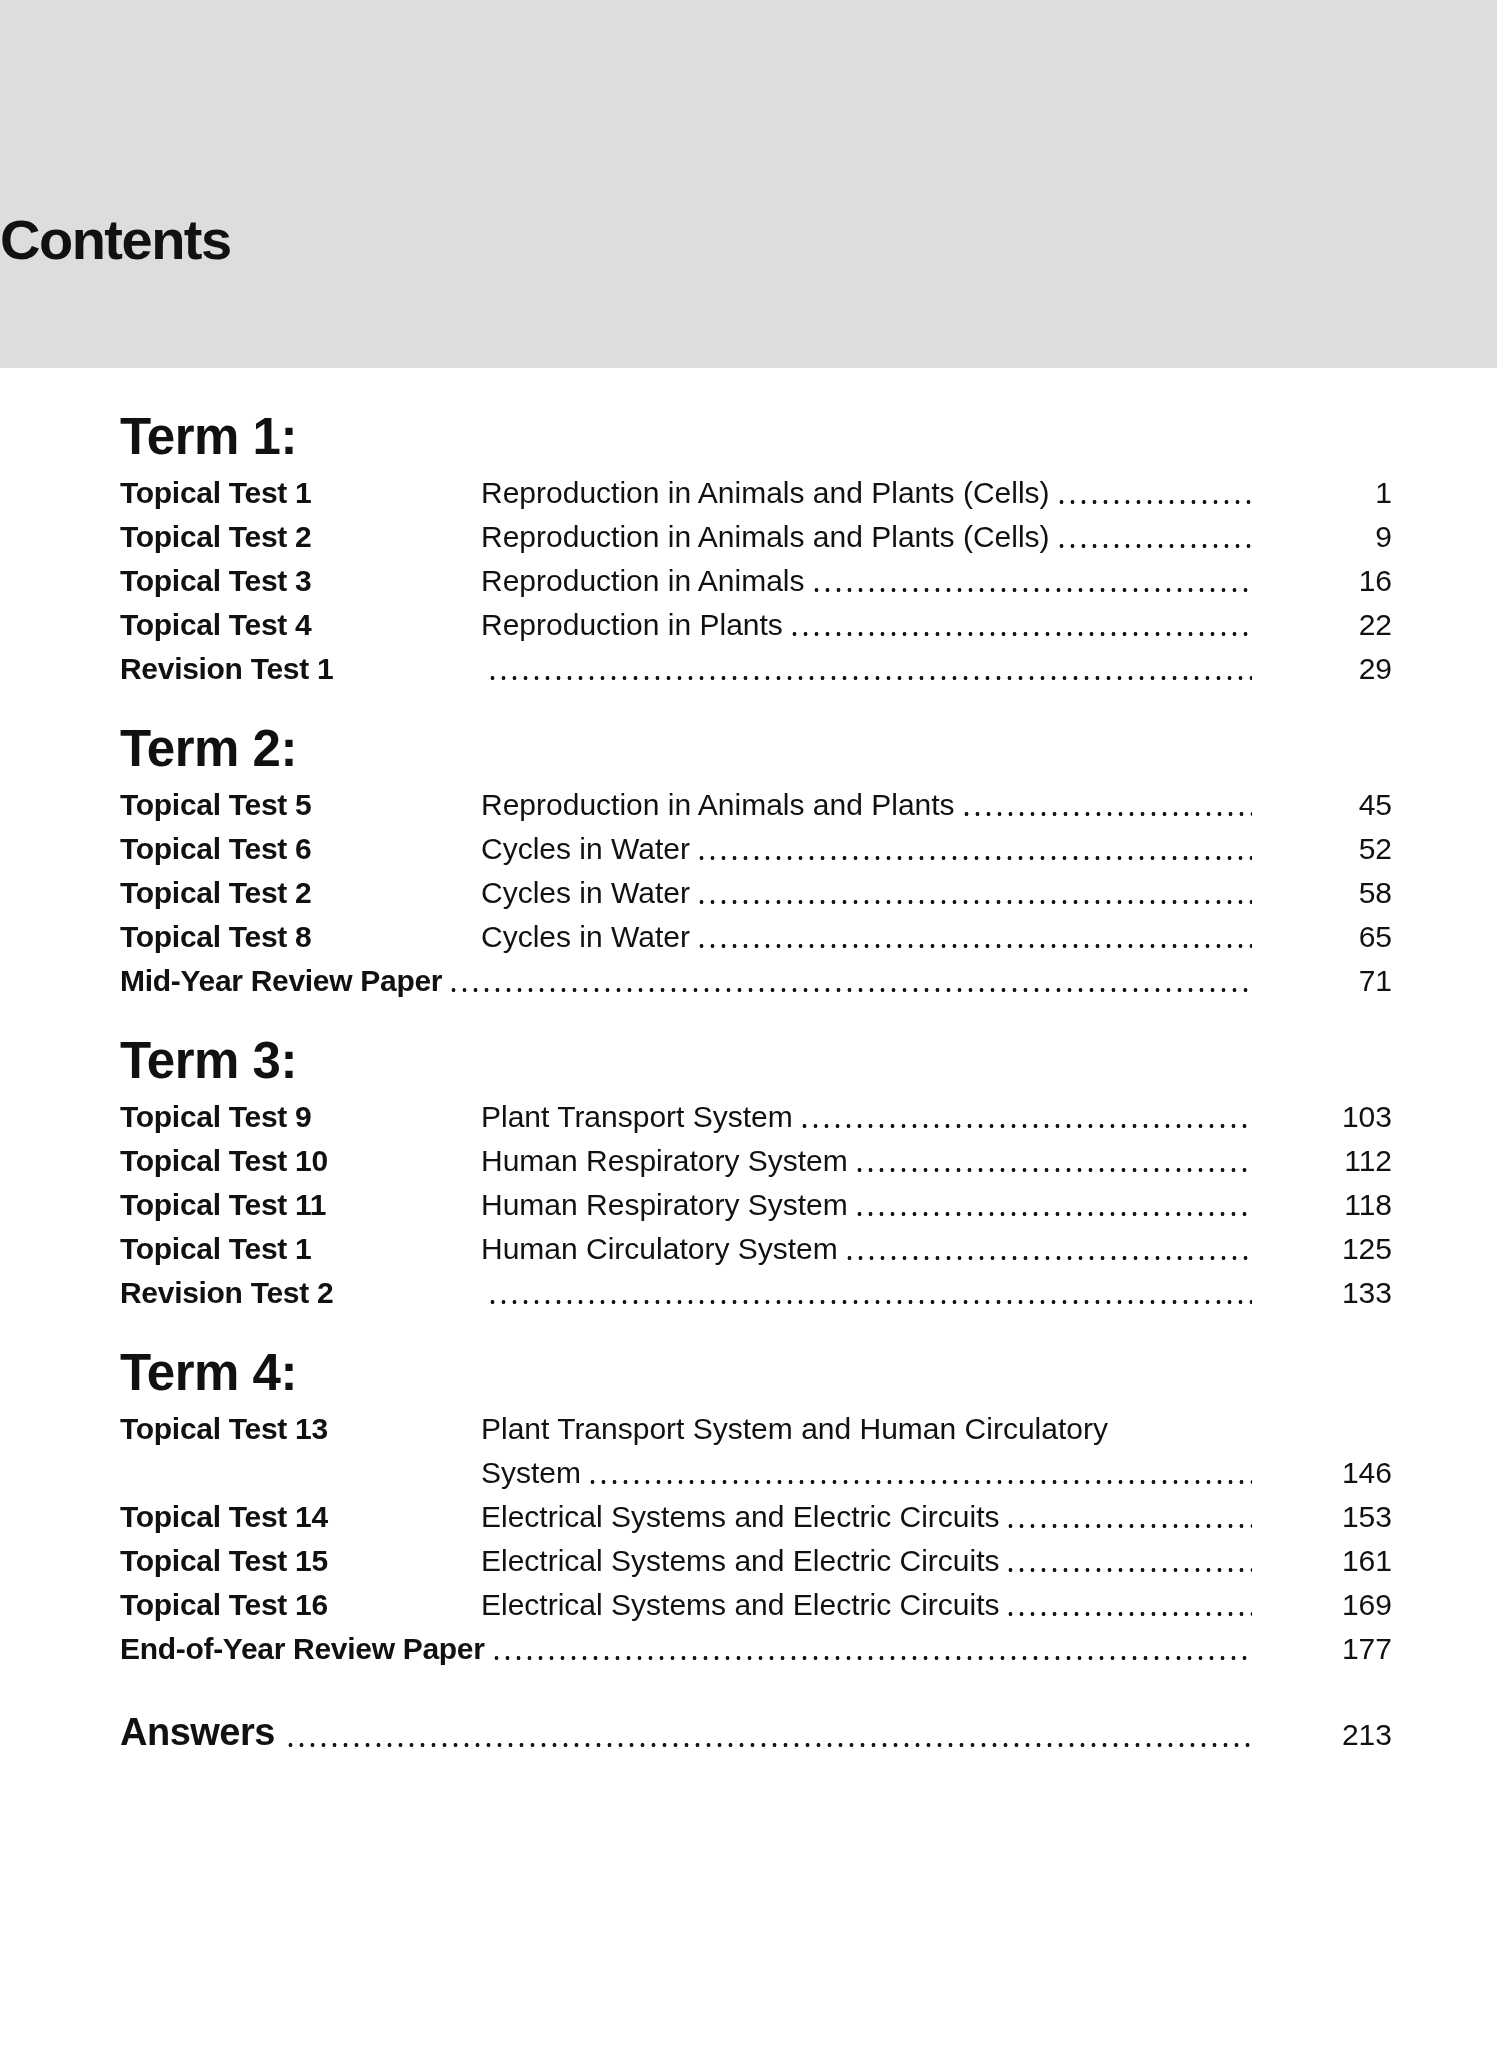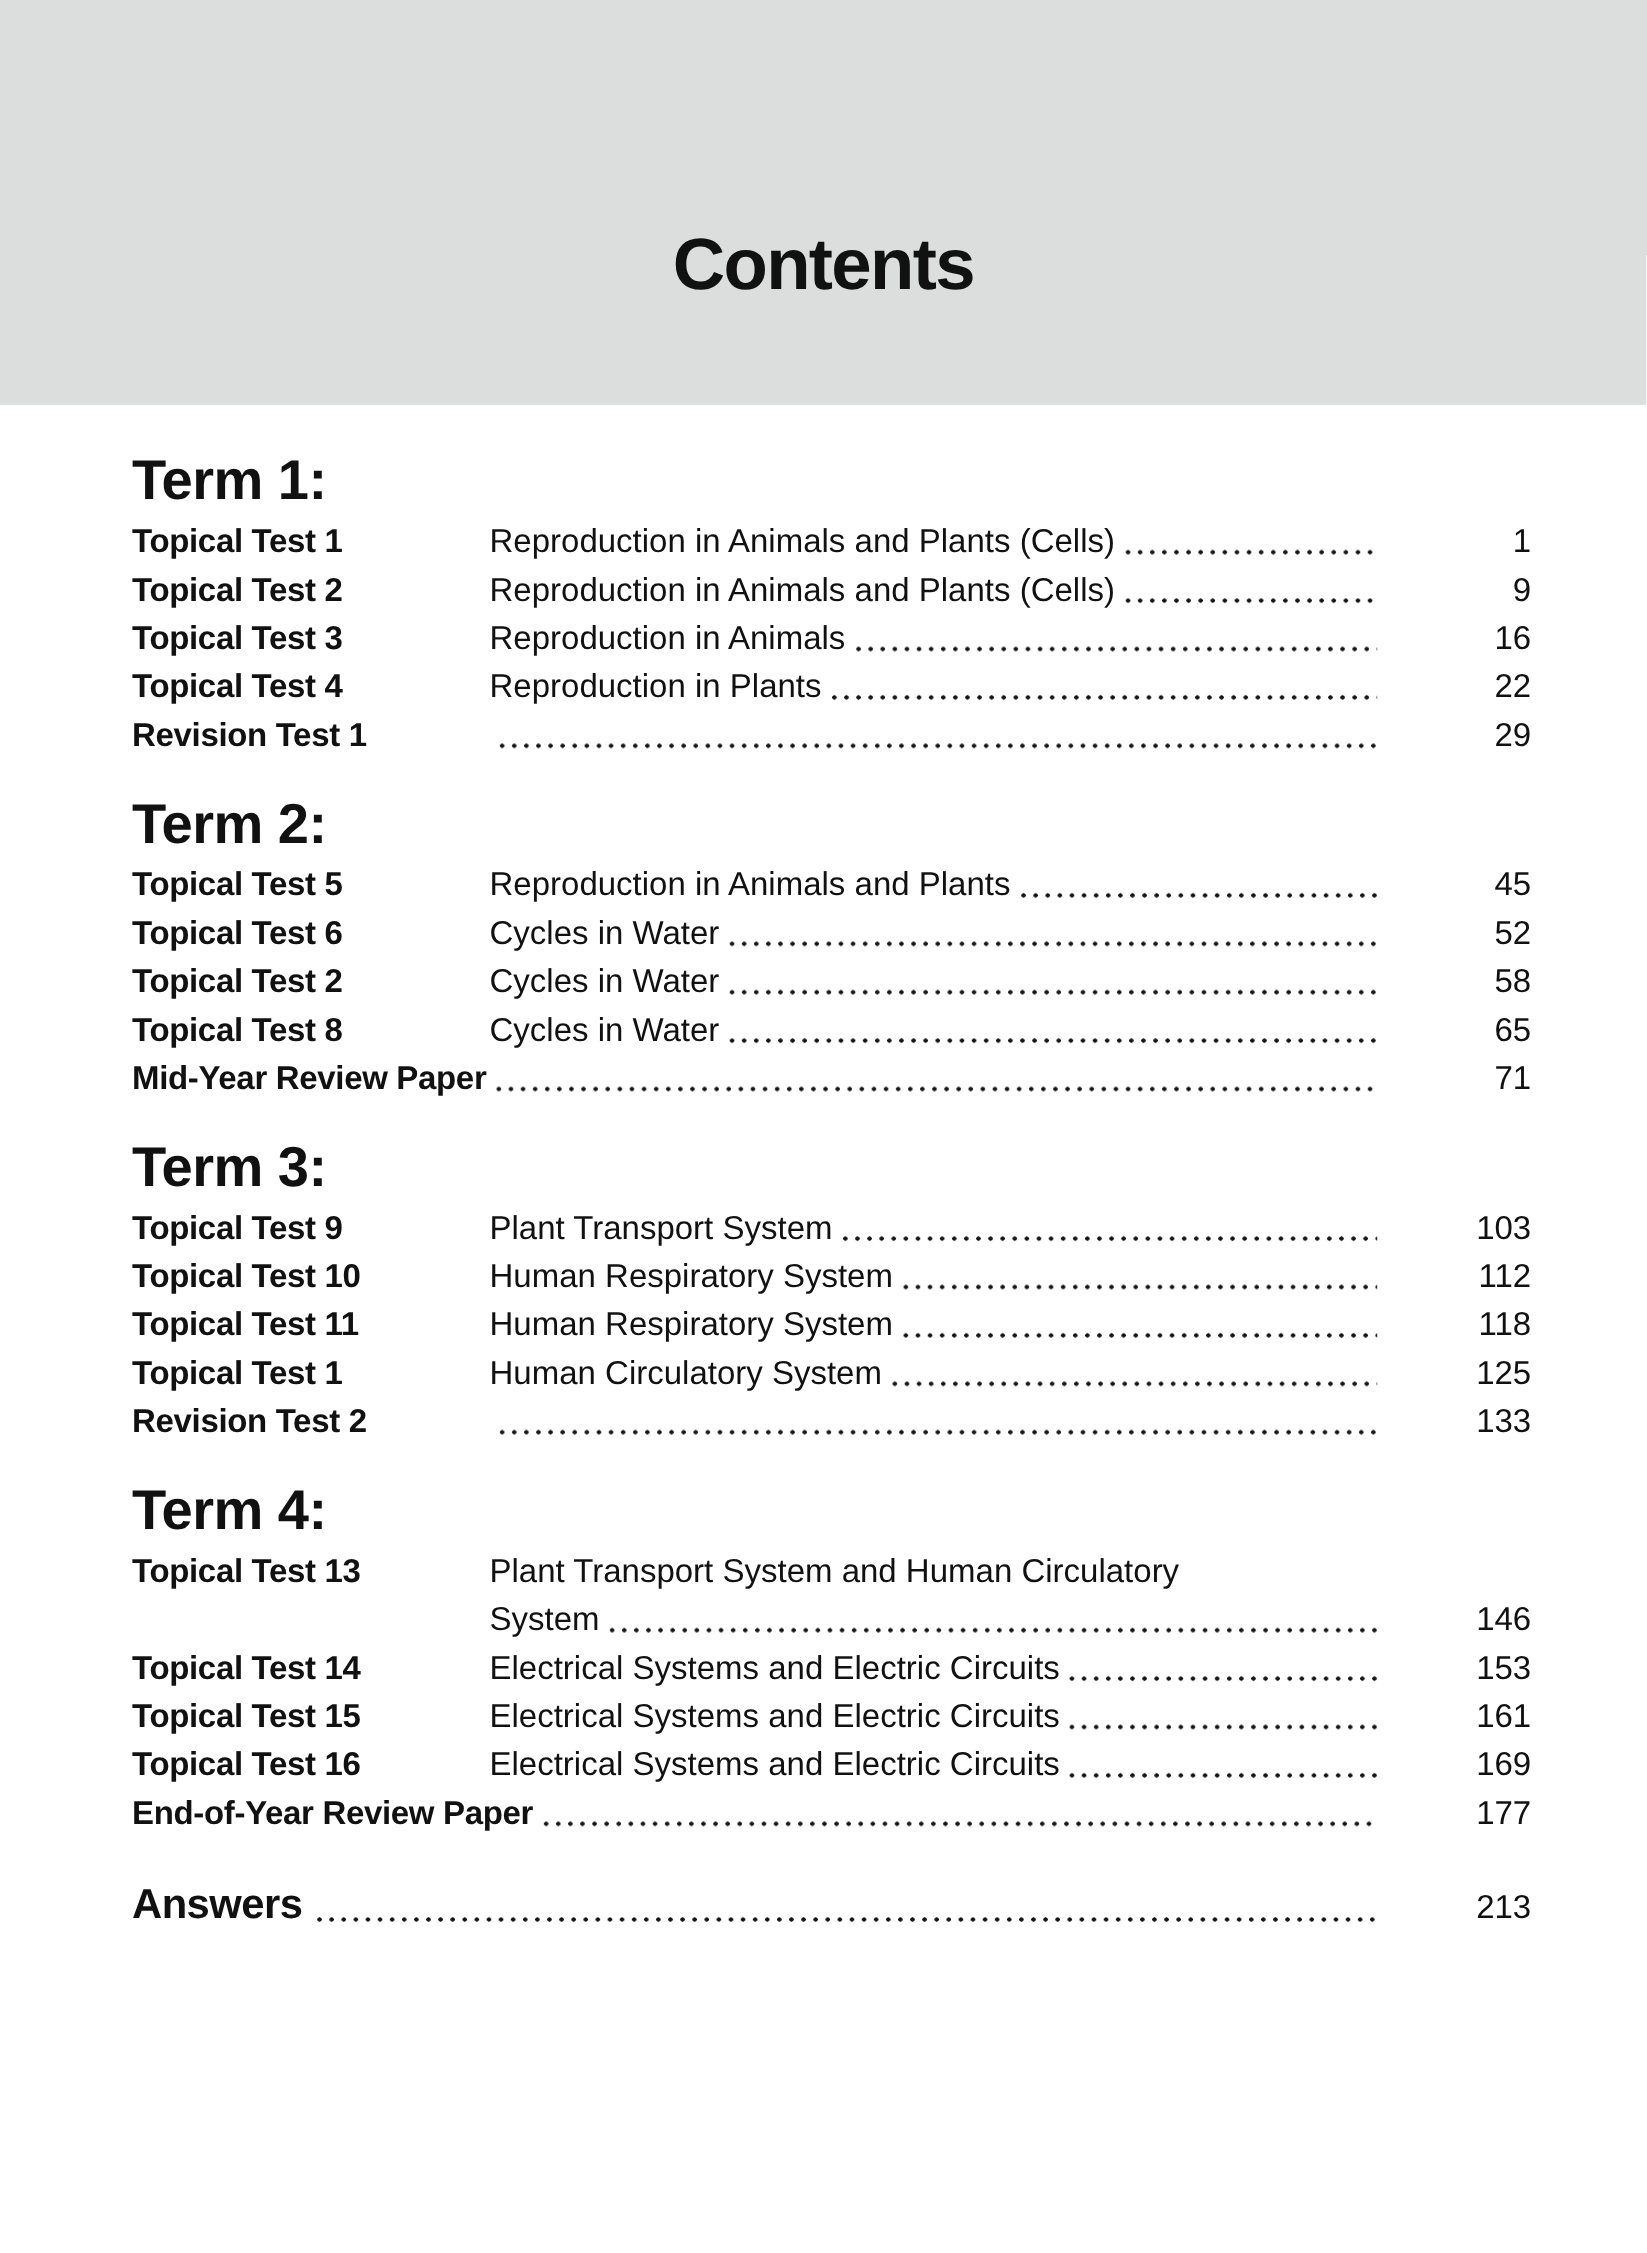--- a/index.html
+++ b/index.html
@@ -12,22 +12,22 @@
     color: var(--text, #111111);
     overflow: hidden;
   }
   .banner {
     height: 368px;
     background: var(--banner-bg, #dcdddd);
   }
   .banner h1 {
     margin: 0;
     padding-top: 198px;
-    text-align: center;
-    font-size: 66px;
+    text-align: left;
+    font-size: 56px;
     line-height: 84px;
     font-weight: bold;
     letter-spacing: -1.5px;
   }
   .toc { padding: 47px 105px 0 120px; }
   .toc-section { margin: 0 0 36px 0; }
   .term-heading {
     font-size: 51px;
     line-height: 44px;
     font-weight: bold;
@@ -35,21 +35,21 @@
     letter-spacing: -0.5px;
   }
   .toc-row {
     display: flex;
     align-items: baseline;
     font-size: 30px;
     line-height: 44px;
   }
   .row-label { flex: 0 0 325px; font-weight: bold; letter-spacing: -0.3px; }
   .toc-row.wide .row-label { flex: 0 0 auto; }
-  .row-title { flex: 0 0 auto; white-space: pre; }
+  .row-title { flex: 0 0 auto; white-space: pre; margin-left: 36px; }
   .leader {
     flex: 1 1 auto;
     align-self: stretch;
     margin-left: 6px;
     background-image: radial-gradient(circle, #141414 1.7px, rgba(0,0,0,0) 2.2px);
     background-size: 11px 10px;
     background-repeat: repeat-x;
     background-position: left bottom 8px;
   }
   .leader.no-dots { background: none; }

